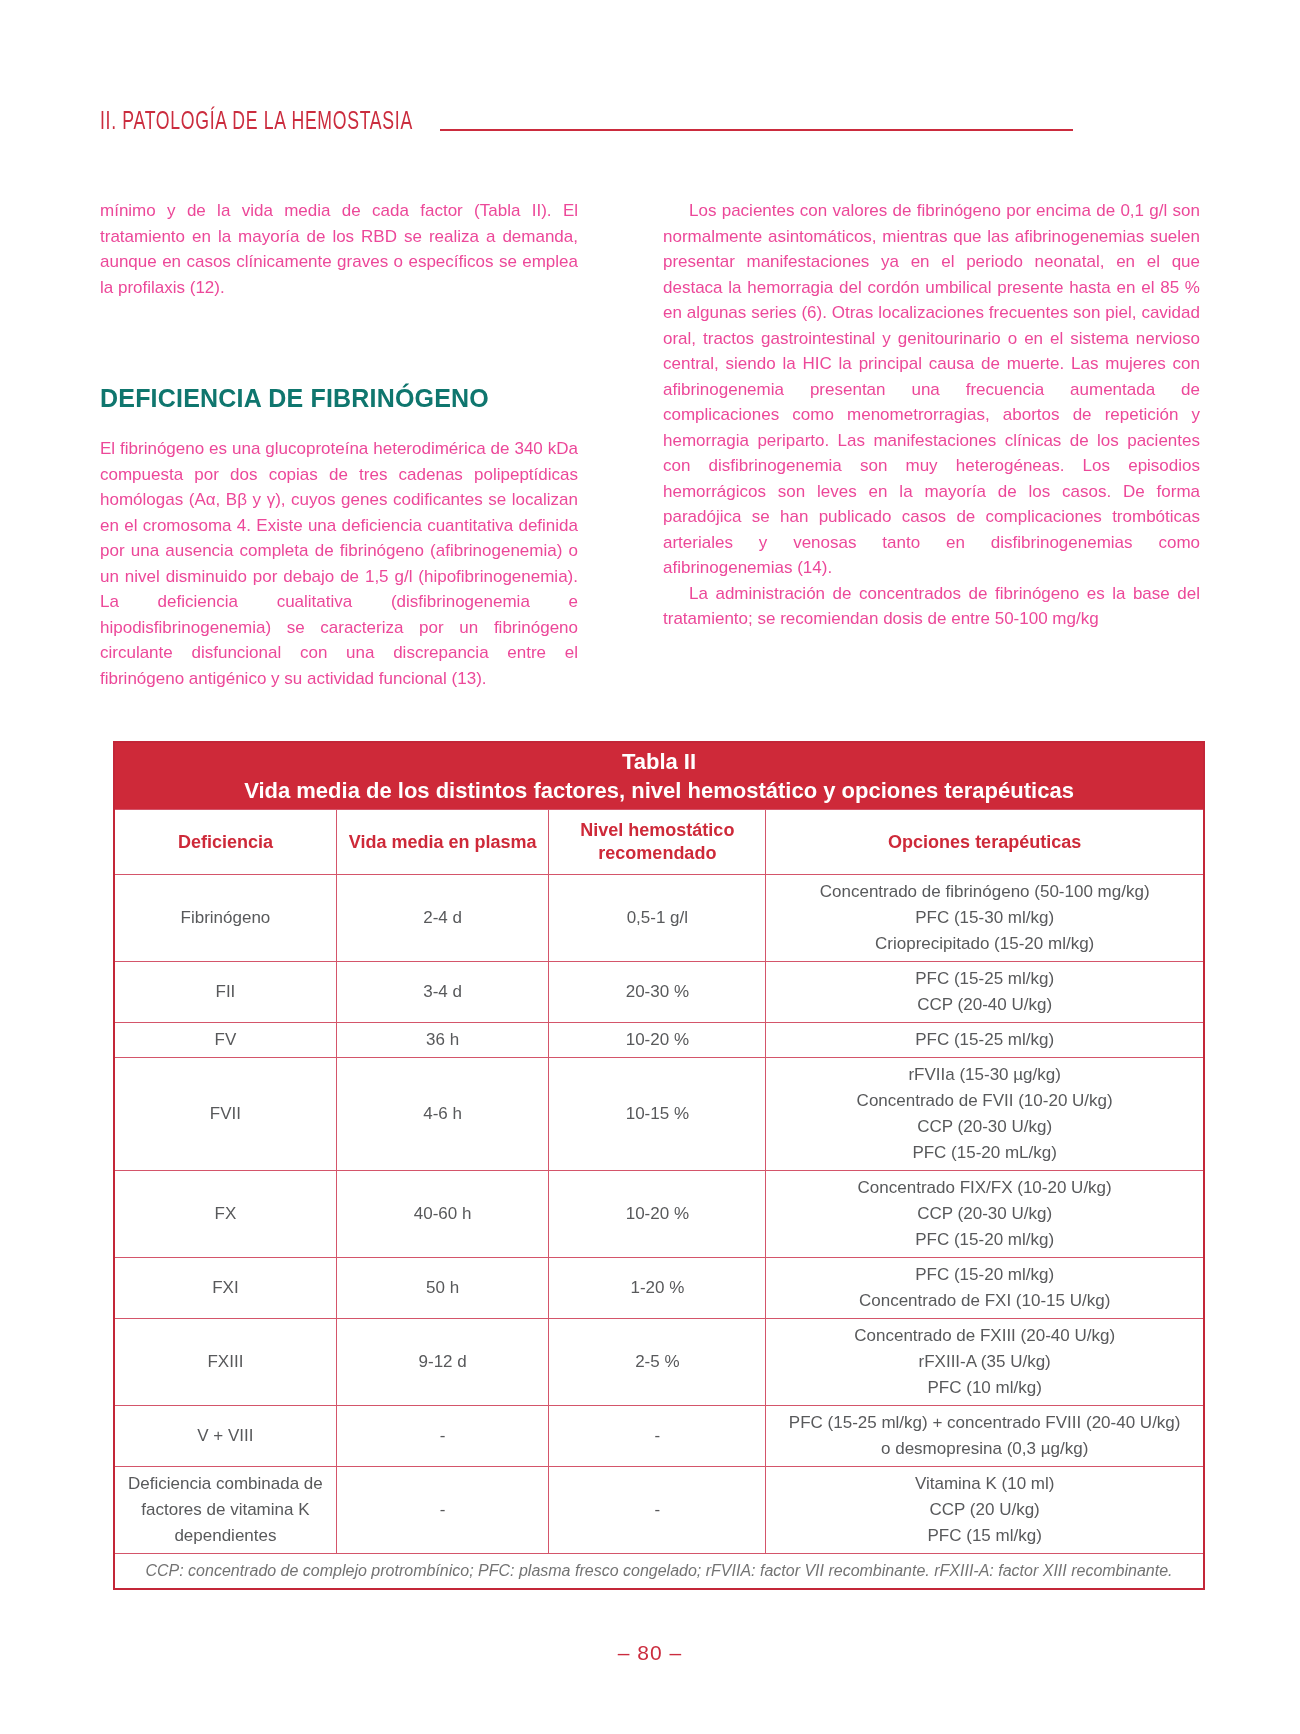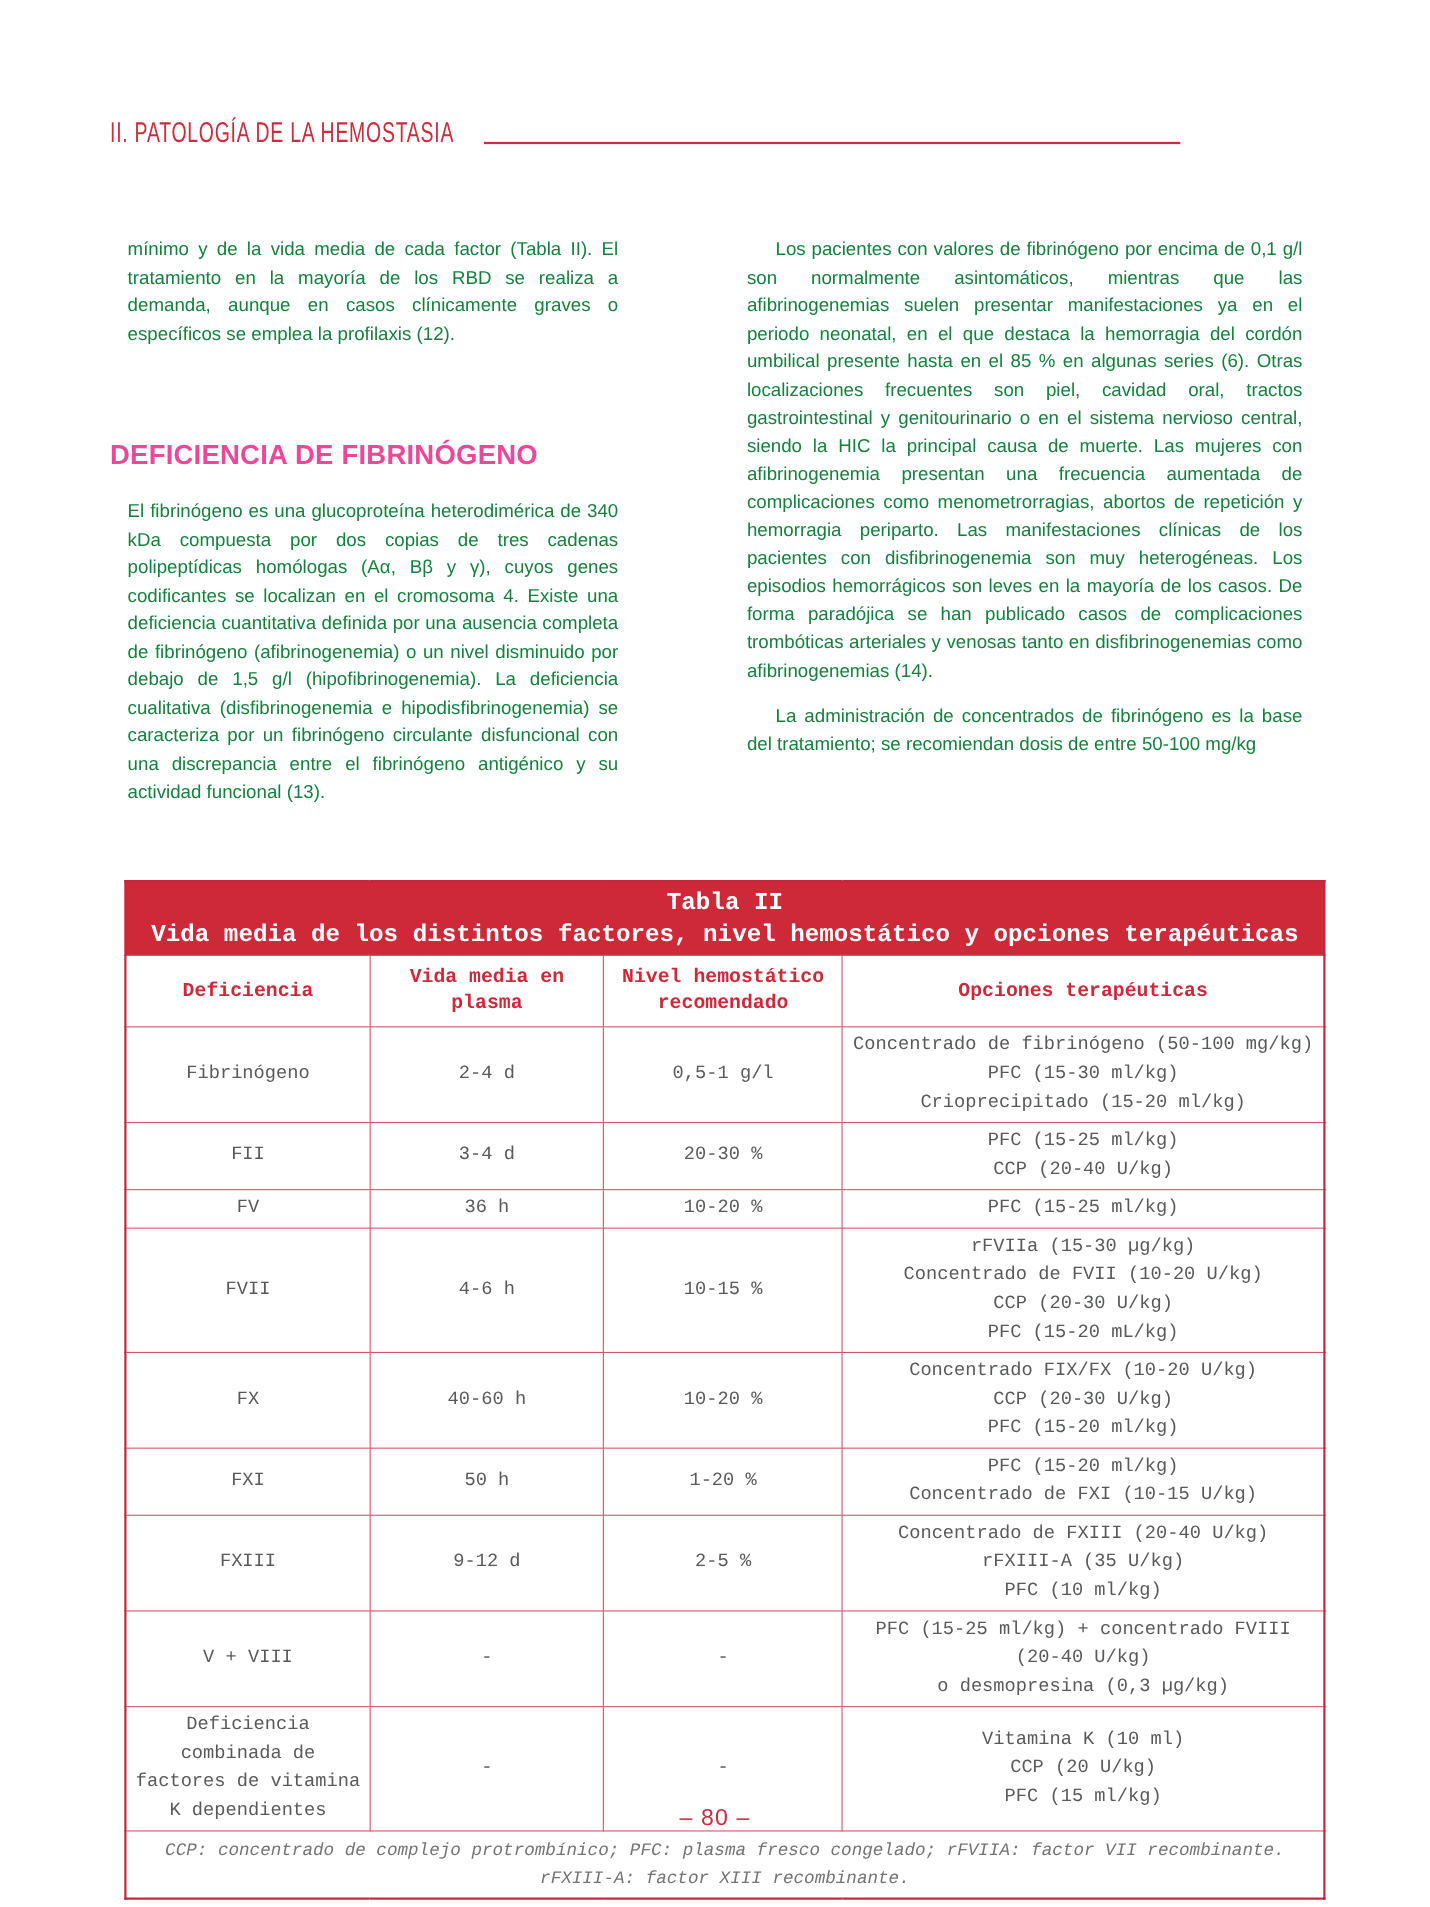--- a/index.html
+++ b/index.html
@@ -19,34 +19,34 @@
     font-size:26px;letter-spacing:1px;font-weight:400;
     color:#cb2c3e;white-space:nowrap;
     transform:scaleX(0.68);transform-origin:left bottom;
   }
   .header-rule{position:absolute;left:340px;right:0;bottom:5px;border-bottom:2px solid #cb2c3e;}
   
   .columns{position:absolute;left:100px;top:198px;width:1100px;display:flex;gap:85px;}
   .col-left{width:478px;}
   .col-right{width:537px;}
   p.body{
-    margin:16px;font-size:17px;line-height:25.5px;text-align:justify;
-    color:#15803d;
+    margin:0;font-size:17px;line-height:25.5px;text-align:justify;
+    color:#ec4899;
   }
   p.indent{text-indent:26px;}
   .section-heading{
     margin:84px 0 24px 0;
     font-size:25px;line-height:28px;font-weight:700;
-    color:#ec4899;letter-spacing:0.2px;
+    color:#0f766e;letter-spacing:0.2px;
   }
   
   .factor-table{
-    position:absolute;left:113px;top:800px;width:1092px;
+    position:absolute;left:113px;top:741px;width:1092px;
     border-collapse:collapse;table-layout:fixed;
-    font-size:17px;color:#58595b;font-family:Liberation Mono, monospace;
+    font-size:17px;color:#58595b;
   }
   .factor-table col.c1{width:20.4%;}
   .factor-table col.c2{width:19.5%;}
   .factor-table col.c3{width:19.9%;}
   .factor-table col.c4{width:40.2%;}
   .factor-table th,.factor-table td{
     border:1px solid #d4556a;
     text-align:center;vertical-align:middle;
     padding:4px 8px;line-height:26px;
   }

